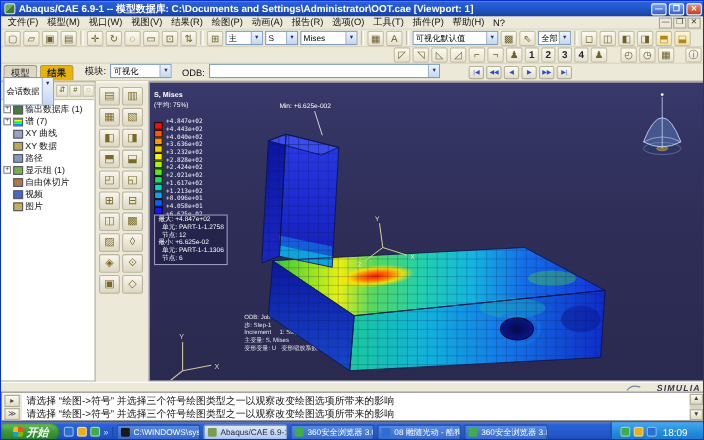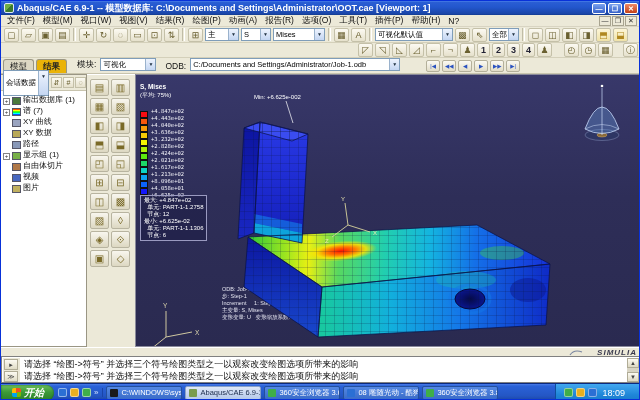--- a/index.html
+++ b/index.html
@@ -46,21 +46,21 @@
 .ctxlab{font-size:8.5px;margin:0 3px 2px 8px;white-space:nowrap;color:#111}
 .vcrb{width:14px;height:12px;margin:0 1px 1px;font-size:5.5px;line-height:10px;text-align:center;color:#2a52c0;
   background:linear-gradient(#fcfaf2,#e2ddc8);border:1px solid #b4b09a;border-radius:2px;flex:none;white-space:nowrap}
 
 .treepanel{left:0;top:73px;width:86px;height:273px;background:#fff;border:1px solid #9a9684;border-left:none}
 .treehead{height:16px;background:#ece9d8;display:flex;align-items:center;padding:1px;border-bottom:1px solid #c8c4ae}
 .thcombo{width:46px;height:26px}
 .thico{width:11px;height:11px;margin-left:1px;font-size:7px;line-height:10px;text-align:center;color:#6a6030;
   background:linear-gradient(#fcfaf2,#e6e1cc);border:1px solid #c4c0a8;flex:none}
 #tree-items{padding:3px 0 0 2px}
-.trow{display:flex;align-items:flex-end;height:11px;font-size:8px;white-space:nowrap;color:#111}
+.trow{display:flex;align-items:center;height:11px;font-size:8px;white-space:nowrap;color:#111}
 .texp{width:7px;height:7px;border:1px solid #848484;background:#fff;font-size:6px;line-height:5px;text-align:center;color:#333;margin-right:2px;flex:none}
 .texp-sp{width:9px;flex:none}
 .tico{width:9px;height:8px;border:1px solid #556;margin-right:2px;flex:none}
 
 .toolbox{left:86px;top:73px;width:48px;height:273px;background:#ece9d8;border-top:1px solid #fff;
   display:flex;flex-wrap:wrap;align-content:flex-start;gap:2px;padding:4px 3px}
 .tool{width:19px;height:17px;background:linear-gradient(#f8f6ee,#ddd8c2);border:1px solid #b8b4a0;border-radius:2px;
   font-size:10px;line-height:15px;text-align:center;color:#7a6a28}
 
 .viewport{left:134px;top:73px;width:506px;height:273px;background:linear-gradient(180deg,#38386a 0%,#2e2e58 45%,#2a2a50 100%);
@@ -235,21 +235,20 @@
   <div class="ctxbar abs">
     <span class="tab">模型</span>
     <span class="tab active">结果</span>
     <span class="ctxlab">模块:</span>
     <span class="combo w56" style="margin-bottom:2px">
         <span>可视化</span>
         <span class="arr">▼</span>
       </span>
     <span class="ctxlab">ODB:</span>
     <span class="combo w210" style="margin-bottom:2px">
-        <span>C:/Documents and Settings/Administrator/Job-1.odb</span>
         <span class="arr">▼</span>
       </span>
     <span style="width:24px"></span>
     <span id="vcr" style="display:flex">
         <span class="vcrb">|◀</span>
         <span class="vcrb">◀◀</span>
         <span class="vcrb">◀</span>
         <span class="vcrb">▶</span>
         <span class="vcrb">▶▶</span>
         <span class="vcrb">▶|</span>

